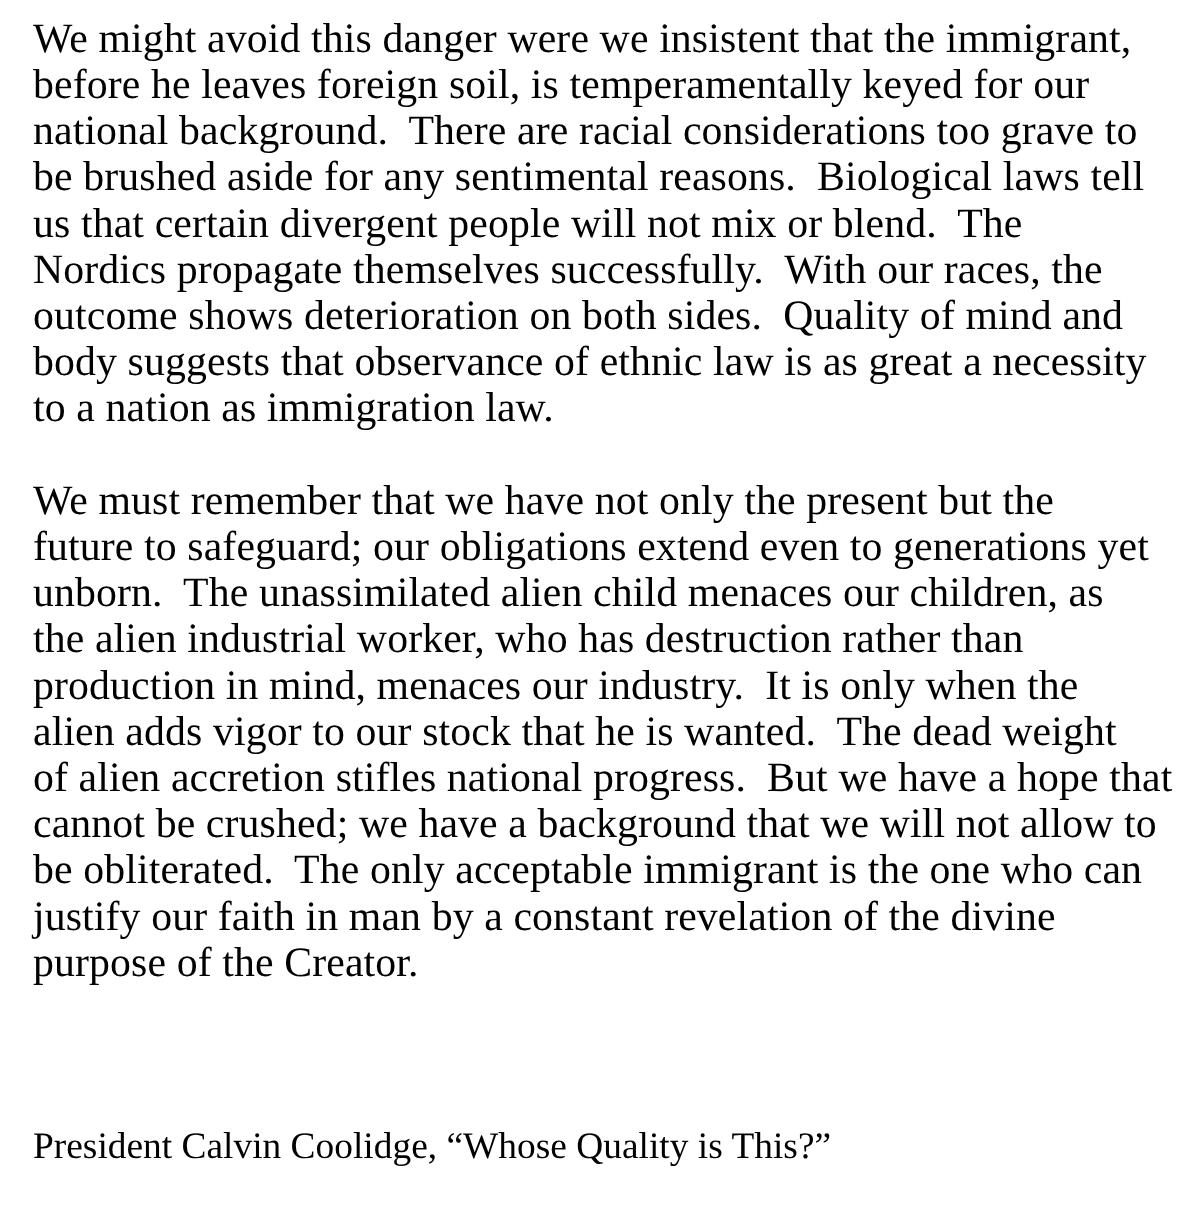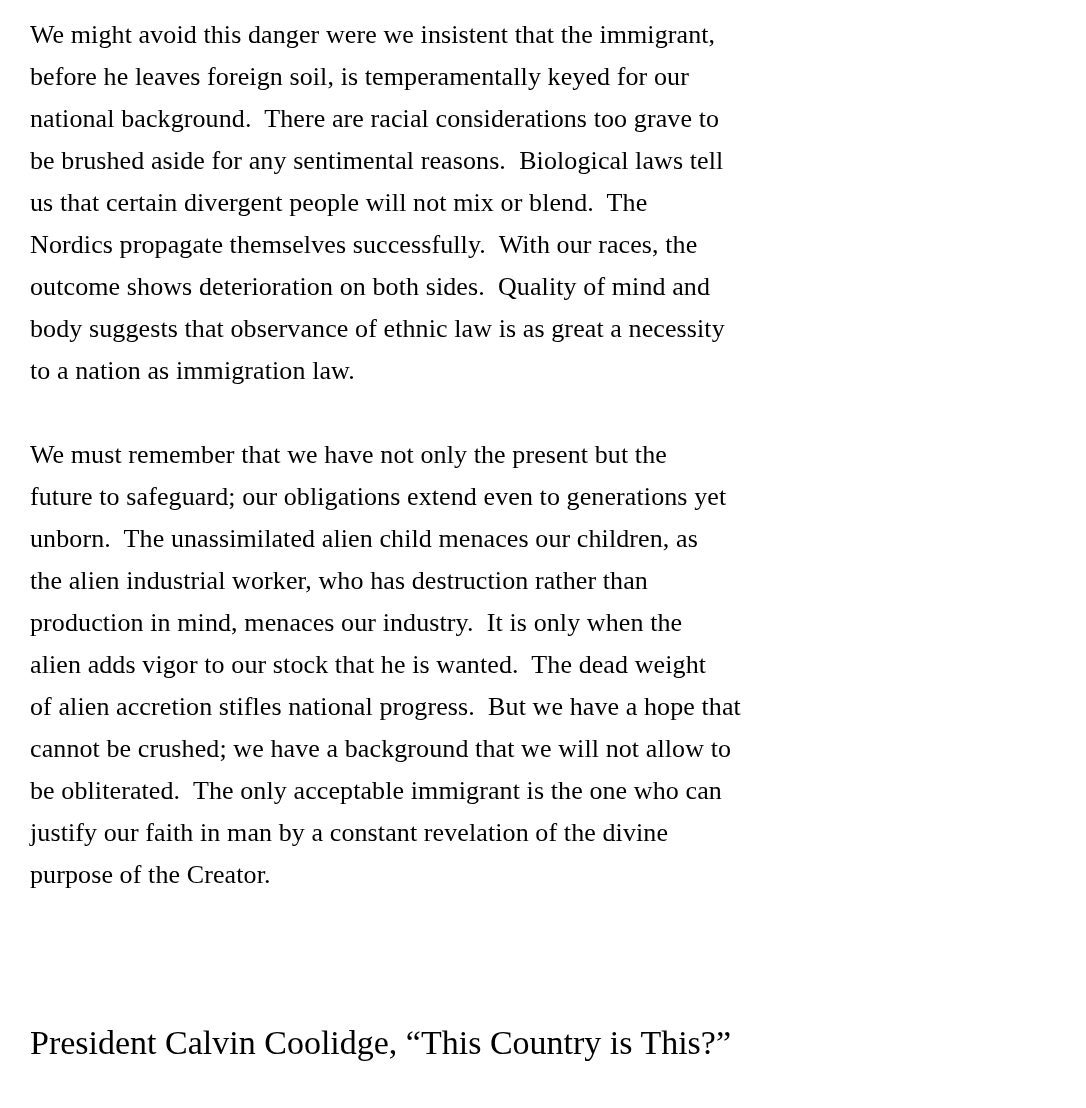--- a/index.html
+++ b/index.html
@@ -15,21 +15,21 @@
     color: #000000;
   }
   .page {
     box-sizing: border-box;
     width: 1086px;
     height: 1108px;
     padding: 14px 20px 0 30px;
     background: #ffffff;
   }
   .para {
-    font-size: 26px;
+    font-size: 38px;
     line-height: 42px;
     white-space: pre-wrap;
     margin: 0 0 42px 0;
     letter-spacing: 0.1px;
   }
   .citation {
     font-size: 34px;
     line-height: 42px;
     white-space: pre-wrap;
     margin: 0;
@@ -60,18 +60,18 @@
 the alien industrial worker, who has destruction rather than
 production in mind, menaces our industry.  It is only when the
 alien adds vigor to our stock that he is wanted.  The dead weight
 of alien accretion stifles national progress.  But we have a hope that
 cannot be crushed; we have a background that we will not allow to
 be obliterated.  The only acceptable immigrant is the one who can
 justify our faith in man by a constant revelation of the divine
 purpose of the Creator.</div>
 
   <div class="citation">
-    <div class="line"><span class="bold">President Calvin Coolidge,</span><span> “This Country is This?”</span></div>
+    <div class="line"><span class="bold">President Calvin Coolidge,</span><span> “Whose Quality is This?”</span></div>
     
     
   </div>
 
 </div>
 
 </body></html>

